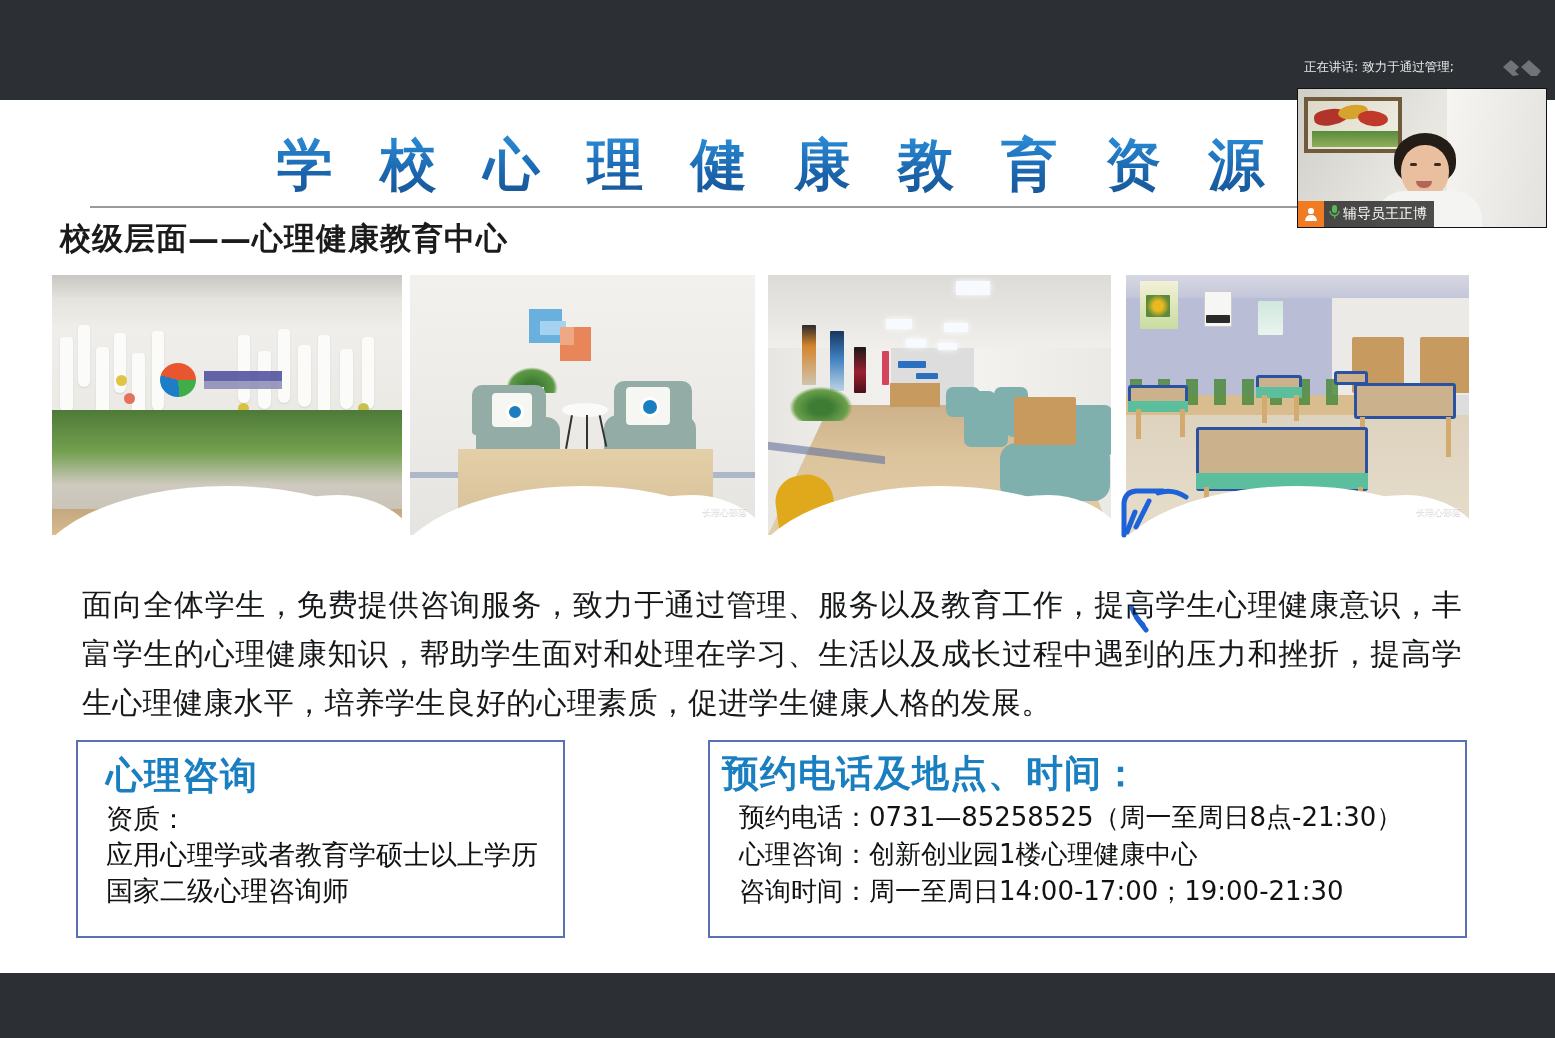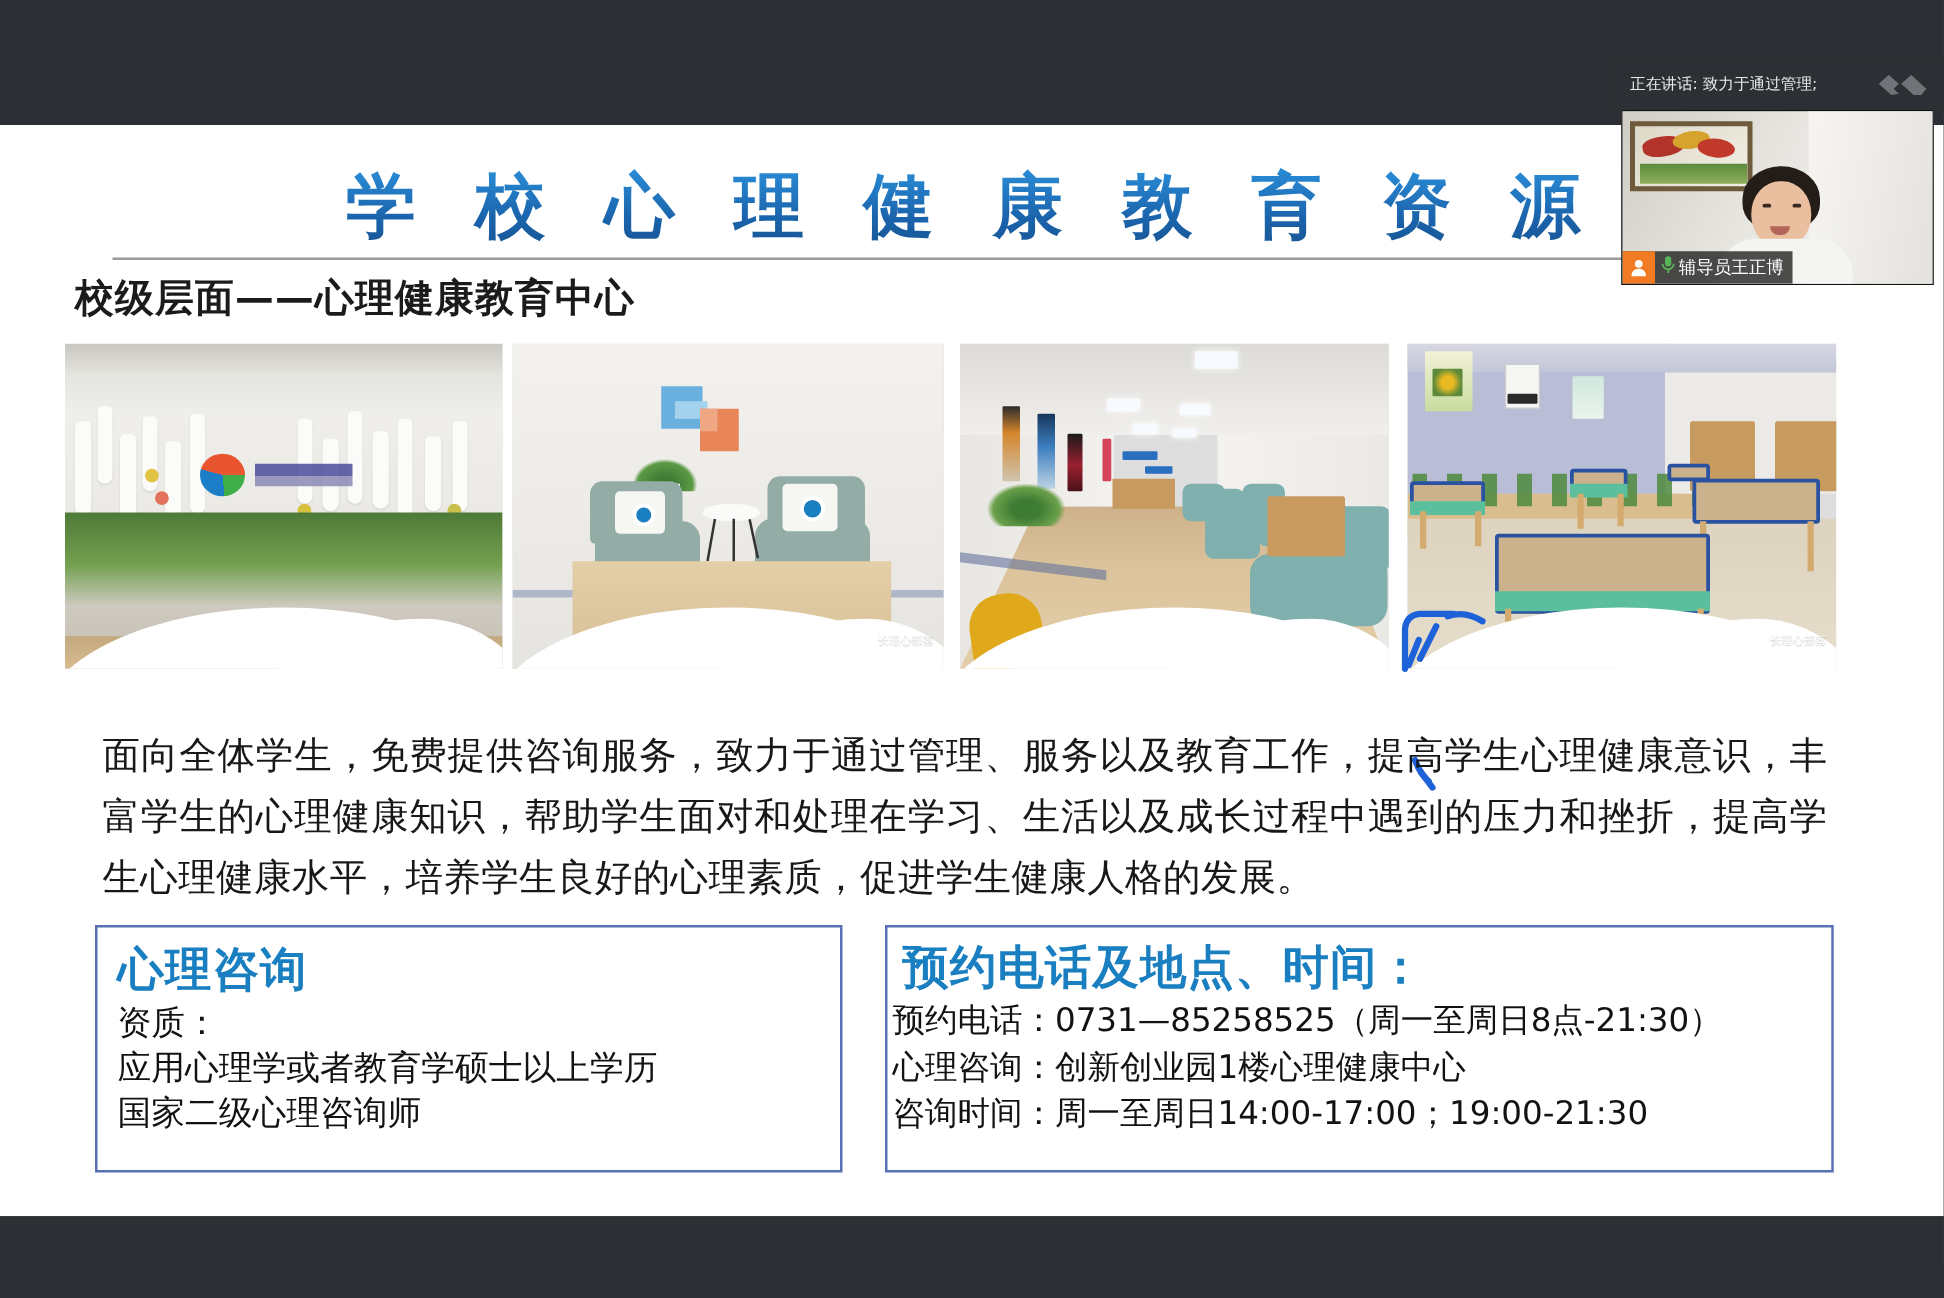--- a/index.html
+++ b/index.html
@@ -159,37 +159,37 @@
     font-size:30px; line-height:49px; color:#16181a;
     font-family:"DejaVu Sans","Liberation Sans",sans-serif;
     text-align:justify;
     letter-spacing:.3px;
   }
 
   
   .box {
     position:absolute; border:2px solid #5b6fb5; background:#ffffff;
   }
-  .box-l { left:76px;  top:640px; width:598px; height:198px; }
+  .box-l { left:76px;  top:640px; width:489px; height:198px;padding-left:12px; }
   .box-r { left:708px; top:640px; width:759px; height:198px; }
 
   .box-head {
     color:#1a7fc1; font-weight:bold;
     font-family:"DejaVu Sans","Liberation Sans",sans-serif;
   }
   .box-l .box-head { font-size:37px; margin:9px 0 0 16px; letter-spacing:1px; }
   .box-r .box-head { font-size:37px; margin:7px 0 0 12px; letter-spacing:1px; }
 
   .box-line {
     color:#101214; font-size:27px; line-height:36px;
     font-family:"DejaVu Sans","Liberation Sans",sans-serif;
     white-space:nowrap;
   }
   .box-l .box-line { margin-left:16px; }
-  .box-r .box-line { margin-left:4px; font-size:26px; line-height:37px; }
+  .box-r .box-line { margin-left:29px; font-size:26px; line-height:37px; }
 
   
   .video-panel { position:absolute; left:1290px; top:50px; width:265px; height:180px; }
   .video-header {
     position:absolute; left:0; top:0; width:265px; height:35px;
     background:#2c2f33;
     display:flex; align-items:center;
   }
   .video-header .speaking {
     color:#e9e9e9; font-size:12.5px; margin-left:14px; white-space:nowrap;

